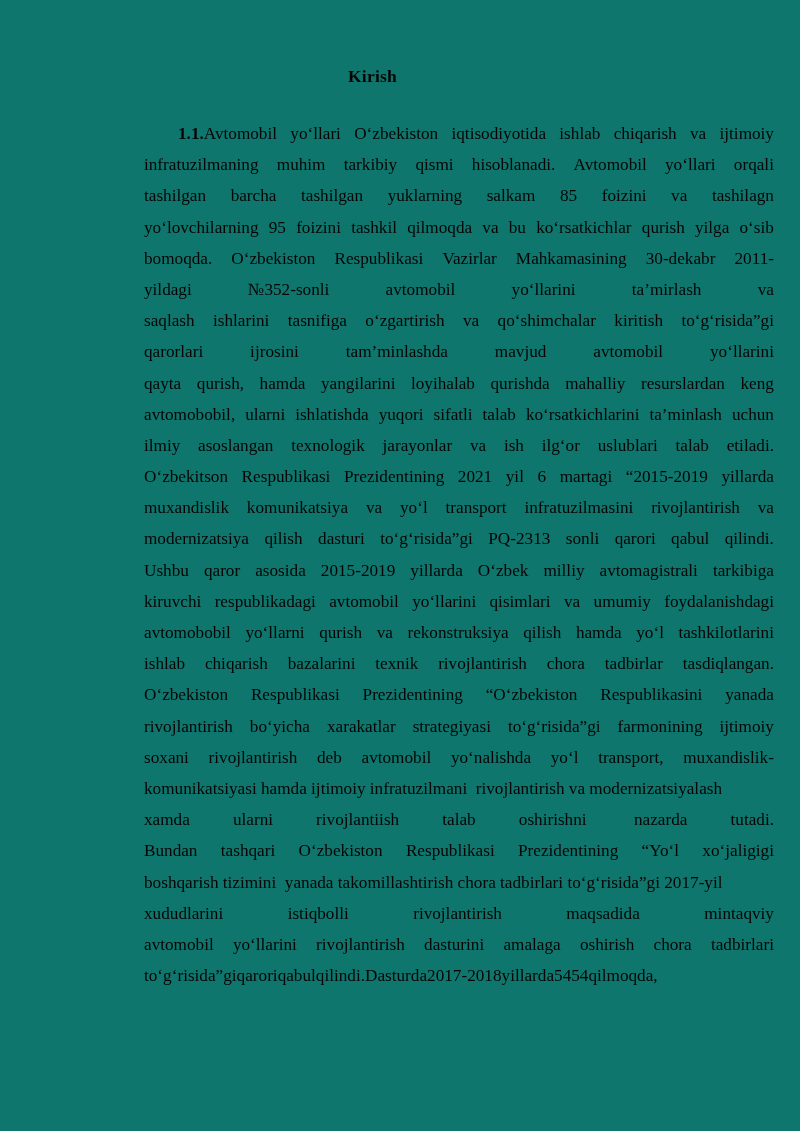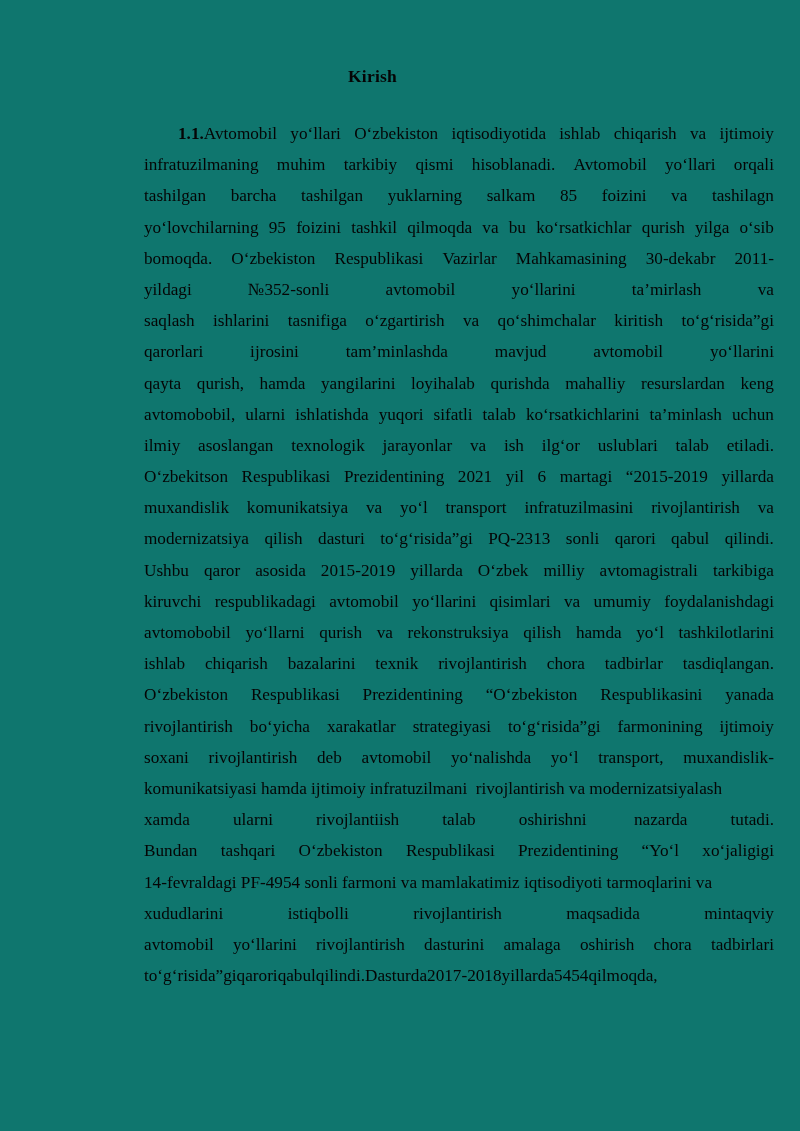--- a/index.html
+++ b/index.html
@@ -89,20 +89,20 @@
         <div class="ln"><span class="w">Ushbu</span><span class="w">qaror</span><span class="w">asosida</span><span class="w">2015-2019</span><span class="w">yillarda</span><span class="w">Oʻzbek</span><span class="w">milliy</span><span class="w">avtomagistrali</span><span class="w">tarkibiga</span></div>
         <div class="ln"><span class="w">kiruvchi</span><span class="w">respublikadagi</span><span class="w">avtomobil</span><span class="w">yoʻllarini</span><span class="w">qisimlari</span><span class="w">va</span><span class="w">umumiy</span><span class="w">foydalanishdagi</span></div>
         <div class="ln"><span class="w">avtomobobil</span><span class="w">yoʻllarni</span><span class="w">qurish</span><span class="w">va</span><span class="w">rekonstruksiya</span><span class="w">qilish</span><span class="w">hamda</span><span class="w">yoʻl</span><span class="w">tashkilotlarini</span></div>
         <div class="ln"><span class="w">ishlab</span><span class="w">chiqarish</span><span class="w">bazalarini</span><span class="w">texnik</span><span class="w">rivojlantirish</span><span class="w">chora</span><span class="w">tadbirlar</span><span class="w">tasdiqlangan.</span></div>
         <div class="ln"><span class="w">Oʻzbekiston</span><span class="w">Respublikasi</span><span class="w">Prezidentining</span><span class="w">“Oʻzbekiston</span><span class="w">Respublikasini</span><span class="w">yanada</span></div>
         <div class="ln"><span class="w">rivojlantirish</span><span class="w">boʻyicha</span><span class="w">xarakatlar</span><span class="w">strategiyasi</span><span class="w">toʻgʻrisida”gi</span><span class="w">farmonining</span><span class="w">ijtimoiy</span></div>
         <div class="ln"><span class="w">soxani</span><span class="w">rivojlantirish</span><span class="w">deb</span><span class="w">avtomobil</span><span class="w">yoʻnalishda</span><span class="w">yoʻl</span><span class="w">transport,</span><span class="w">muxandislik-</span></div>
         <div class="ln"><span class="w">komunikatsiyasi hamda ijtimoiy infratuzilmani  rivojlantirish va modernizatsiyalash</span></div>
         <div class="ln"><span class="w">xamda</span><span class="w">ularni</span><span class="w">rivojlantiish</span><span class="w">talab</span><span class="w">oshirishni</span><span class="w"> nazarda</span><span class="w">tutadi.</span></div>
         <div class="ln"><span class="w">Bundan</span><span class="w">tashqari</span><span class="w">Oʻzbekiston</span><span class="w">Respublikasi</span><span class="w">Prezidentining</span><span class="w">“Yoʻl</span><span class="w">xoʻjaligigi</span></div>
-        <div class="ln"><span class="w">14-fevraldagi PF-4954 sonli farmoni va mamlakatimiz iqtisodiyoti tarmoqlarini va</span></div>
+        <div class="ln"><span class="w">boshqarish tizimini  yanada takomillashtirish chora tadbirlari toʻgʻrisida”gi 2017-yil</span></div>
         <div class="ln"><span class="w">xududlarini</span><span class="w">istiqbolli</span><span class="w">rivojlantirish</span><span class="w">maqsadida</span><span class="w">mintaqviy</span></div>
         <div class="ln"><span class="w">avtomobil</span><span class="w">yoʻllarini</span><span class="w">rivojlantirish</span><span class="w">dasturini</span><span class="w">amalaga</span><span class="w">oshirish</span><span class="w">chora</span><span class="w">tadbirlari</span></div>
         <div class="ln last"><span class="w">toʻgʻrisida”gi</span><span class="w">qarori</span><span class="w">qabul</span><span class="w">qilindi.</span><span class="w">Dasturda</span><span class="w">2017-2018</span><span class="w">yillarda</span><span class="w">5454</span><span class="w">qilmoqda,</span></div>
       </div>
   </div>
 
 </div>
 
 </body></html>

